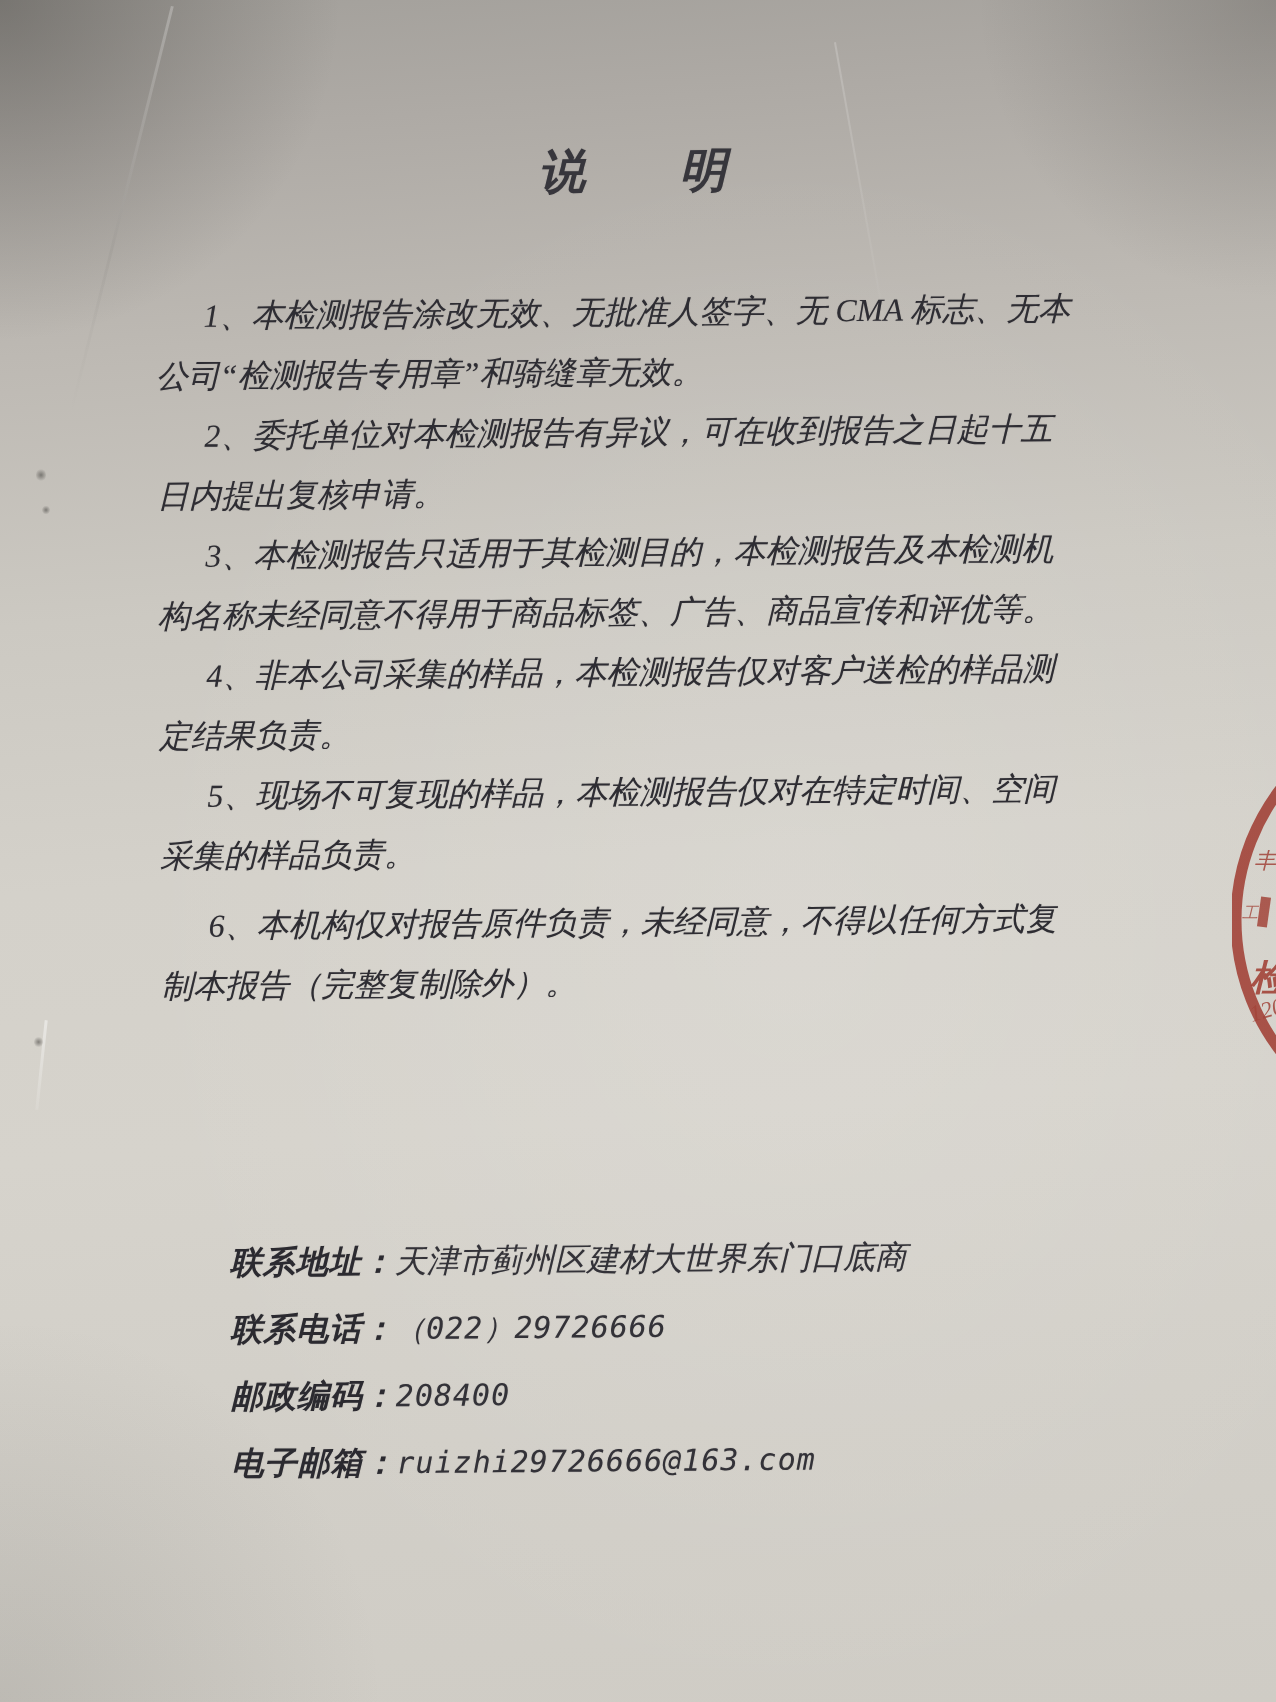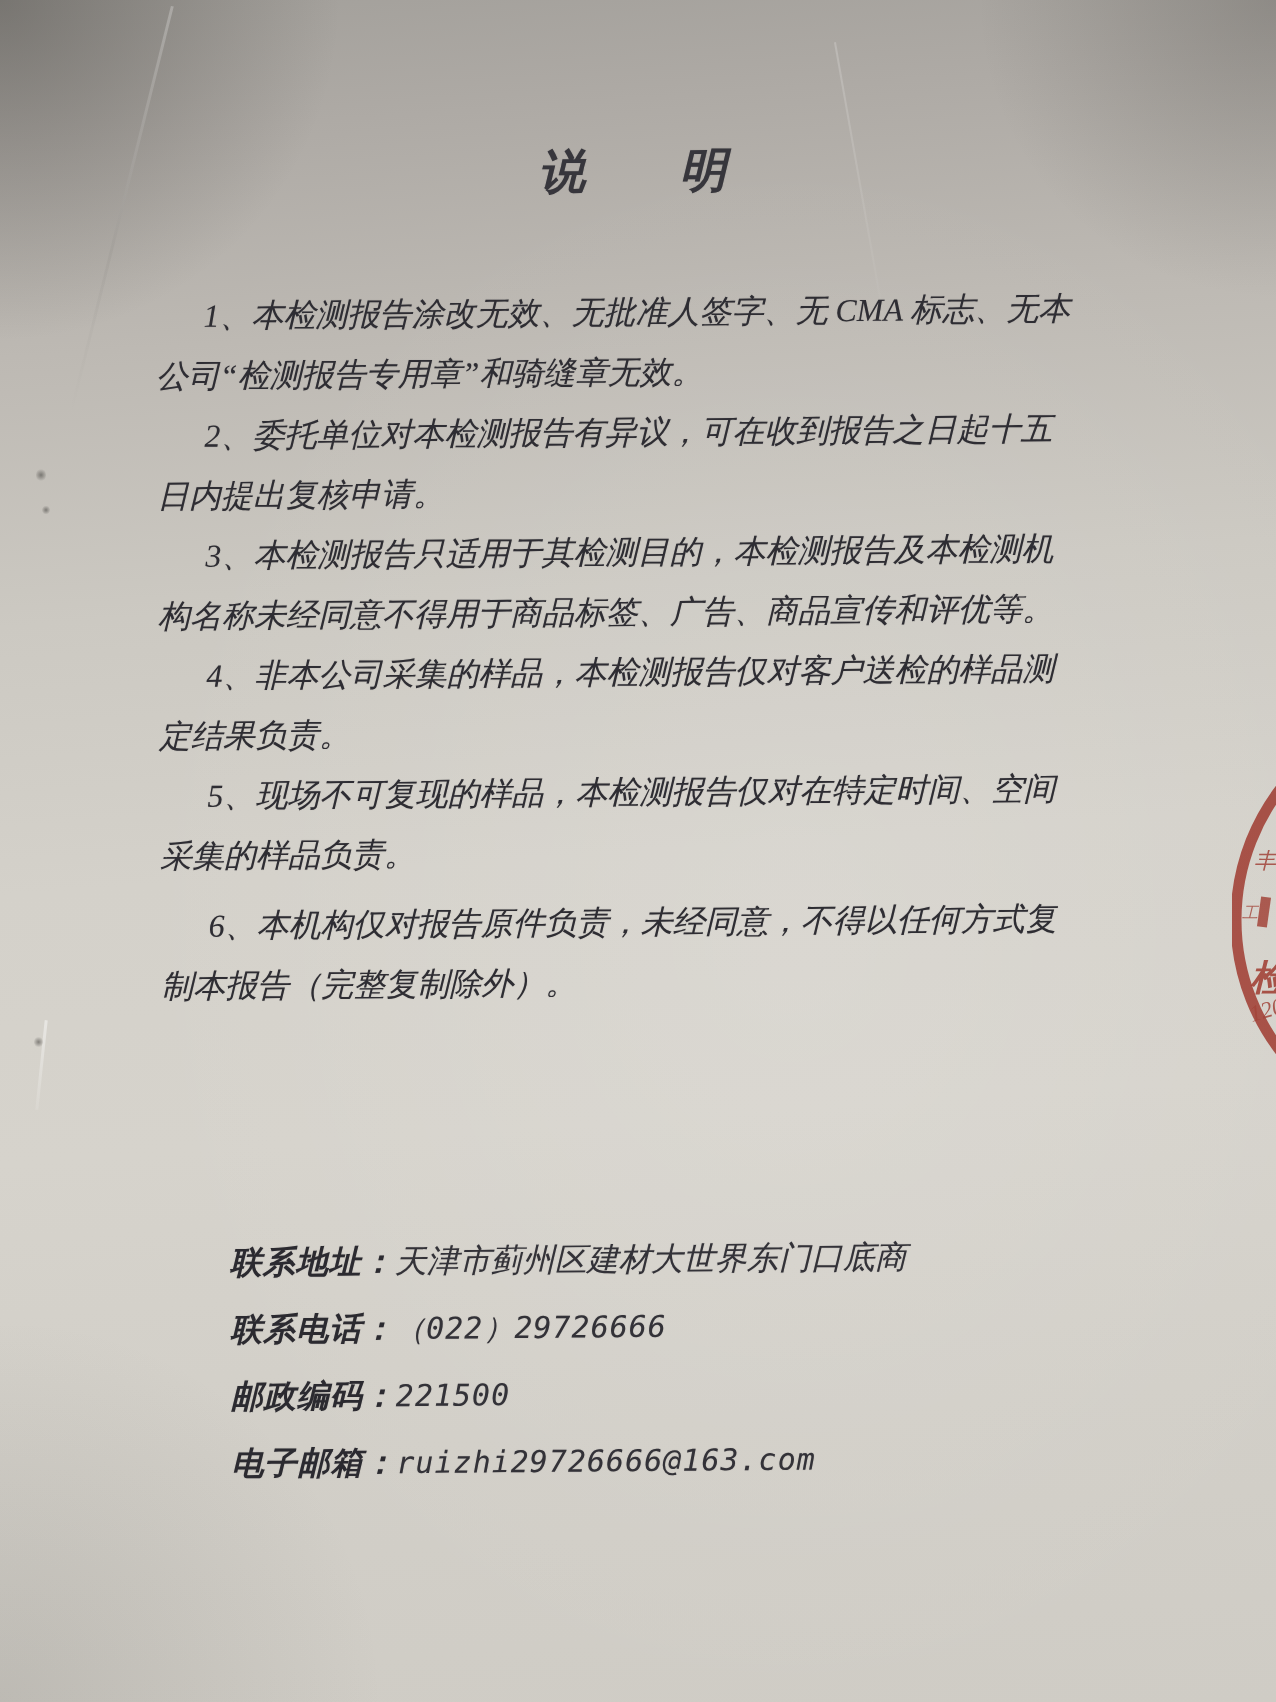--- a/index.html
+++ b/index.html
@@ -95,21 +95,21 @@
     </div>
 
     <div class="contact-block">
       <div class="contact-row">
         <span class="contact-label">联系地址：</span><span class="contact-value">天津市蓟州区建材大世界东门口底商</span>
       </div>
       <div class="contact-row">
         <span class="contact-label">联系电话：</span><span class="contact-value figure">（022）29726666</span>
       </div>
       <div class="contact-row">
-        <span class="contact-label">邮政编码：</span><span class="contact-value figure">221500</span>
+        <span class="contact-label">邮政编码：</span><span class="contact-value figure">208400</span>
       </div>
       <div class="contact-row">
         <span class="contact-label">电子邮箱：</span><span class="contact-value figure">ruizhi29726666@163.com</span>
       </div>
     </div>
 
   </div>
 
   <svg class="stamp" viewBox="0 0 300 440" xmlns="http://www.w3.org/2000/svg">
     <circle cx="219" cy="220" r="215" fill="none" stroke="#b8392d" stroke-width="11" opacity="0.9"></circle>

